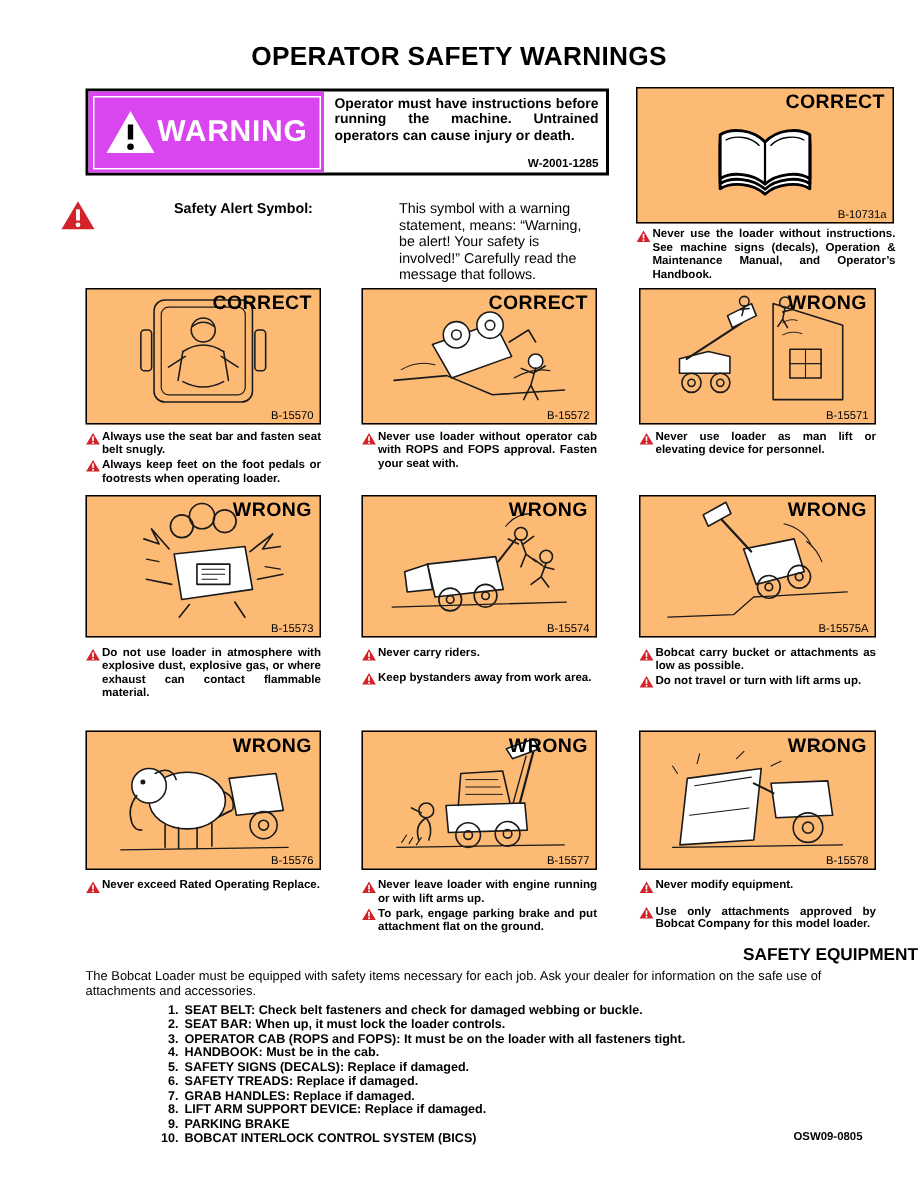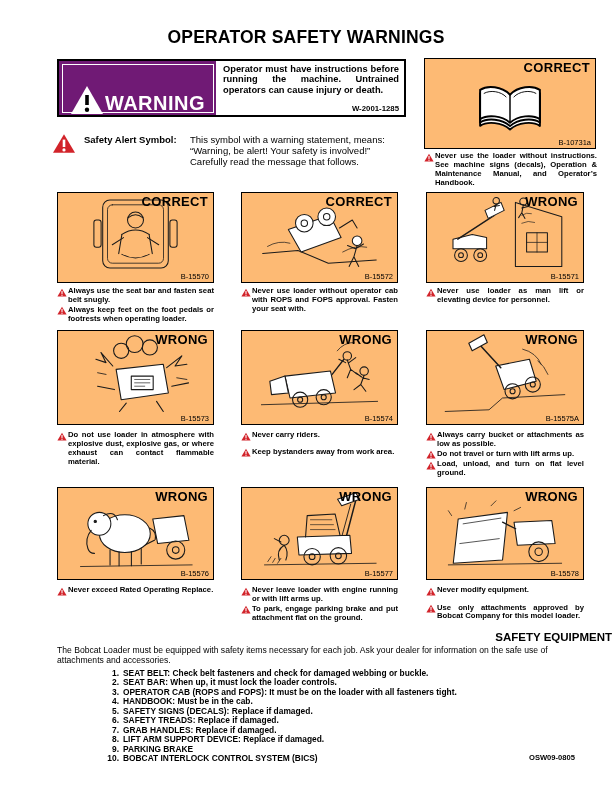--- a/index.html
+++ b/index.html
@@ -4,30 +4,30 @@
 <style>
   html,body{margin:0;padding:0;background:#888;}
   .page{position:relative;width:612px;height:792px;background:#fff;margin:0 auto;
         font-family:"Liberation Sans",sans-serif;color:#000;overflow:hidden;}
   .title{position:absolute;left:0;right:0;top:27px;text-align:center;
          font-size:17.5px;font-weight:bold;letter-spacing:.2px;}
 
   
   .banner{position:absolute;left:57px;top:59px;width:349px;height:58px;
           border:2.5px solid #000;display:flex;background:#fff;box-sizing:border-box;}
-  .banner-left{position:relative;flex:0 0 157px;background:#701a75;display:flex;
-               align-items:flex-end;justify-content:center;gap:1px;}
+  .banner-left{position:relative;flex:0 0 157px;background:#d946ef;display:flex;
+               align-items:center;justify-content:center;gap:1px;}
   .banner-left::after{content:"";position:absolute;inset:2.5px;border:1.5px solid #fff;pointer-events:none;}
   .banner-word{color:#fff;font-size:20px;font-weight:bold;letter-spacing:.5px;}
   .banner-right{flex:1;padding:3px 5px 2px 7px;display:flex;flex-direction:column;}
   .banner-text{font-size:9.3px;font-weight:bold;line-height:1.12;text-align:justify;}
   .banner-code{font-size:7.8px;font-weight:bold;text-align:right;margin-top:auto;}
 
   
-  .alert-row{position:absolute;left:52px;top:132px;width:356px;display:flex;align-items:flex-start;}
+  .alert-row{position:absolute;left:40px;top:132px;width:356px;display:flex;align-items:flex-start;gap:44px;}
   .alert-label{font-size:9.5px;font-weight:bold;margin-left:8px;flex:0 0 106px;padding-top:2px;}
   .alert-text{font-size:9.5px;font-weight:normal;line-height:1.17;flex:1;padding-top:2px;}
 
   
   .panel{position:absolute;border:1.6px solid #000;background:#fdba74;box-sizing:border-box;}
   .verdict{position:absolute;top:1px;right:5px;font-size:13px;font-weight:bold;letter-spacing:.3px;z-index:2;}
   .figcode{position:absolute;bottom:1px;right:4px;font-size:7.5px;z-index:2;}
   .illus{position:absolute;left:3px;right:3px;top:3px;bottom:10px;z-index:1;}
   .illus svg{width:100%;height:100%;}
   .illus-book{left:26px;right:26px;top:15px;bottom:13px;}
@@ -330,41 +330,31 @@
   </div>
   <div class="caption" style="left:426px;top:431px;width:158px">
     <div class="warnrow">
       <span class="tri">
           <svg viewBox="0 0 24 21">
             <path d="M12 1.2 L23 19.8 L1 19.8 Z" fill="#d2232a"></path>
             <rect x="10.7" y="6.6" width="2.6" height="7.4" fill="#fff"></rect>
             <circle cx="12" cy="16.9" r="1.6" fill="#fff"></circle>
           </svg>
         </span>
-      <span class="wtext">Always carry bucket or attachments as low as possible.</span>
+      <span class="wtext">Bobcat carry bucket or attachments as low as possible.</span>
     </div>
     <div class="warnrow">
       <span class="tri">
           <svg viewBox="0 0 24 21">
             <path d="M12 1.2 L23 19.8 L1 19.8 Z" fill="#d2232a"></path>
             <rect x="10.7" y="6.6" width="2.6" height="7.4" fill="#fff"></rect>
             <circle cx="12" cy="16.9" r="1.6" fill="#fff"></circle>
           </svg>
         </span>
       <span class="wtext">Do not travel or turn with lift arms up.</span>
-    </div>
-    <div class="warnrow">
-      <span class="tri">
-          <svg viewBox="0 0 24 21">
-            <path d="M12 1.2 L23 19.8 L1 19.8 Z" fill="#d2232a"></path>
-            <rect x="10.7" y="6.6" width="2.6" height="7.4" fill="#fff"></rect>
-            <circle cx="12" cy="16.9" r="1.6" fill="#fff"></circle>
-          </svg>
-        </span>
-      <span class="wtext">Load, unload, and turn on flat level ground.</span>
     </div>
   </div>
 
   <div class="panel" style="left:57px;top:487px;width:157px;height:93px">
     <div class="verdict">WRONG</div>
     <div class="illus">
       <svg viewBox="0 0 150 95" preserveAspectRatio="xMidYMid meet">
         <g class="sk" stroke-width="1.4">
           <path d="M8 92 L144 90" stroke-width="1"></path>
           <polygon points="96,34 134,30 140,60 102,64" fill="#fff"></polygon>

